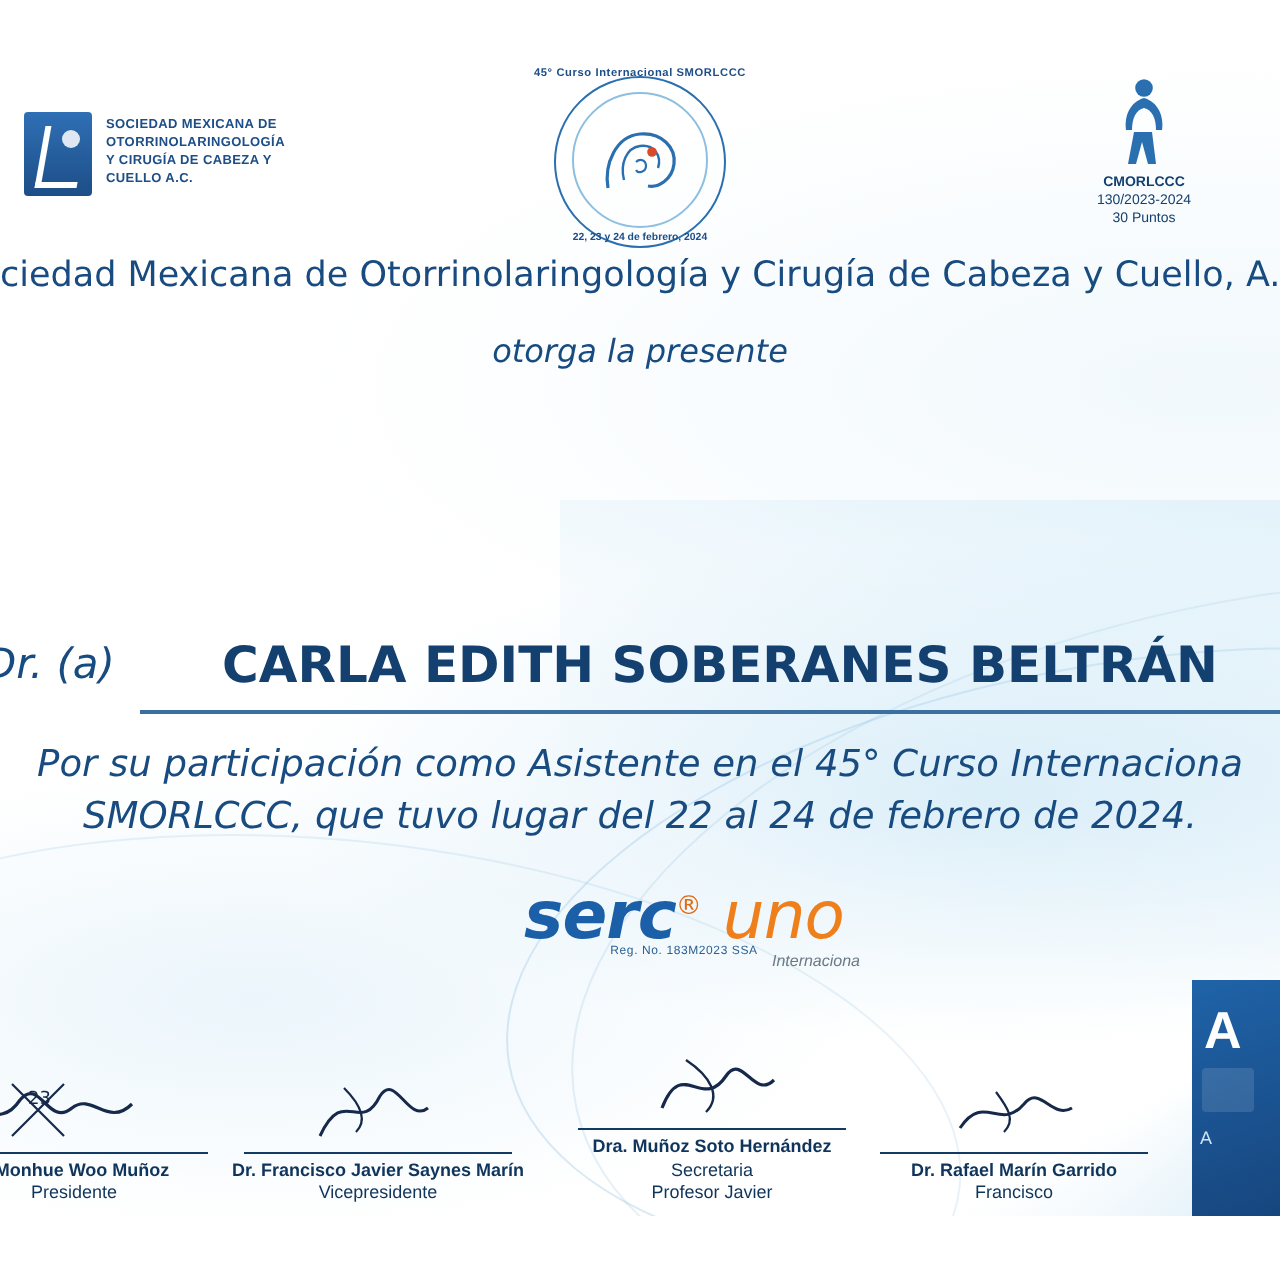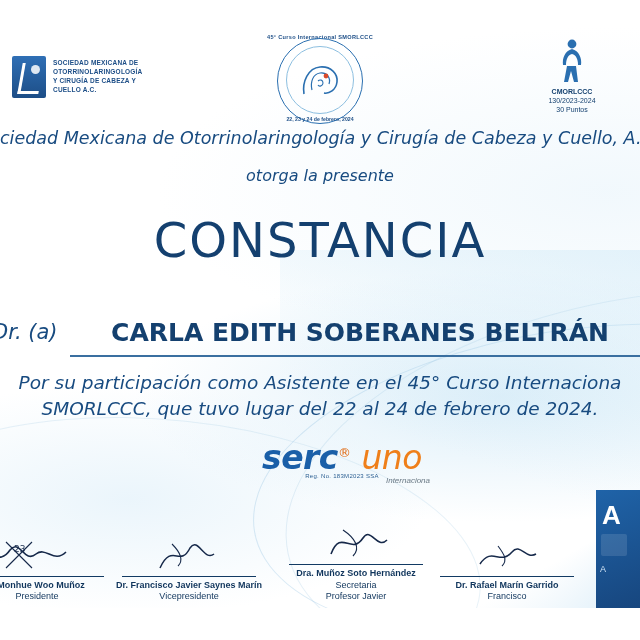--- a/index.html
+++ b/index.html
@@ -240,21 +240,20 @@
     line-height: 1.3;
   }
 
   
   .line-org {
     position: absolute;
     left: 0; top: 128px;
     width: 640px;
     text-align: center;
     font-family: "DejaVu Sans", sans-serif;
-    font-style: italic;
     font-size: 17.5px;
     color: #184b80;
     white-space: nowrap;
     z-index: 10;
   }
   .line-otorga {
     position: absolute;
     left: 0; top: 166px;
     width: 640px;
     text-align: center;
@@ -468,21 +467,20 @@
         </svg>
       </div>
       <div class="r1">CMORLCCC</div>
       <div class="r2">130/2023-2024</div>
       <div class="r2">30 Puntos</div>
     </div>
   </div>
 
   <div class="line-org">ciedad Mexicana de Otorrinolaringología y Cirugía de Cabeza y Cuello, A.</div>
   <div class="line-otorga">otorga la presente</div>
-  <div class="title-constancia">CONSTANCIA</div>
 
   <div class="dr-label">Dr. (a)</div>
   <div class="recipient-name">CARLA EDITH SOBERANES BELTRÁN</div>
   <div class="recipient-rule"></div>
 
   <div class="para1">Por su participación como Asistente en el 45° Curso Internaciona</div>
   <div class="para2">SMORLCCC, que tuvo lugar del 22 al 24 de febrero de 2024.</div>
 
   <div class="sponsor">
     <div class="brand"><span>serc</span><span class="reg">®</span> <span class="uno">uno</span></div>

